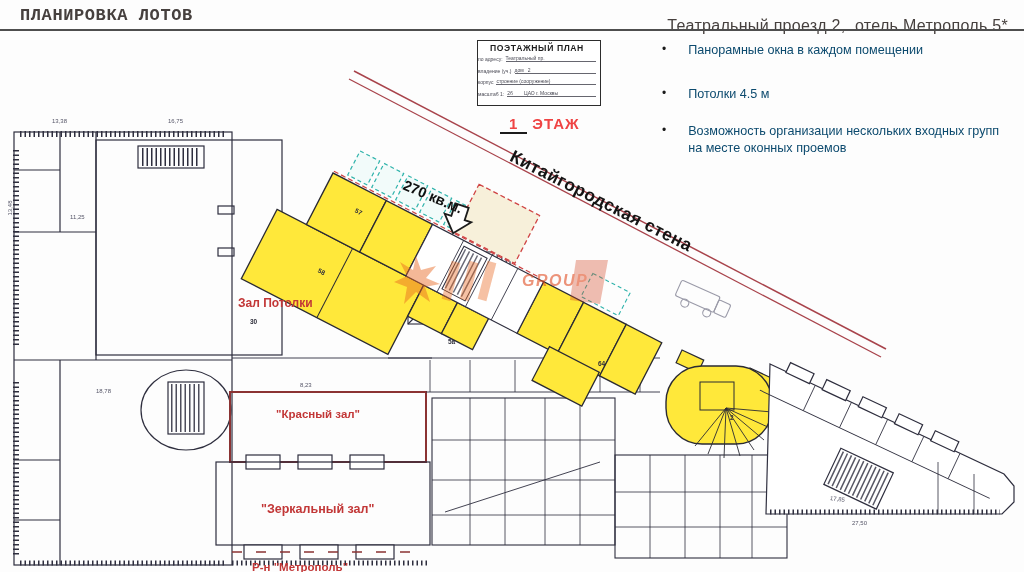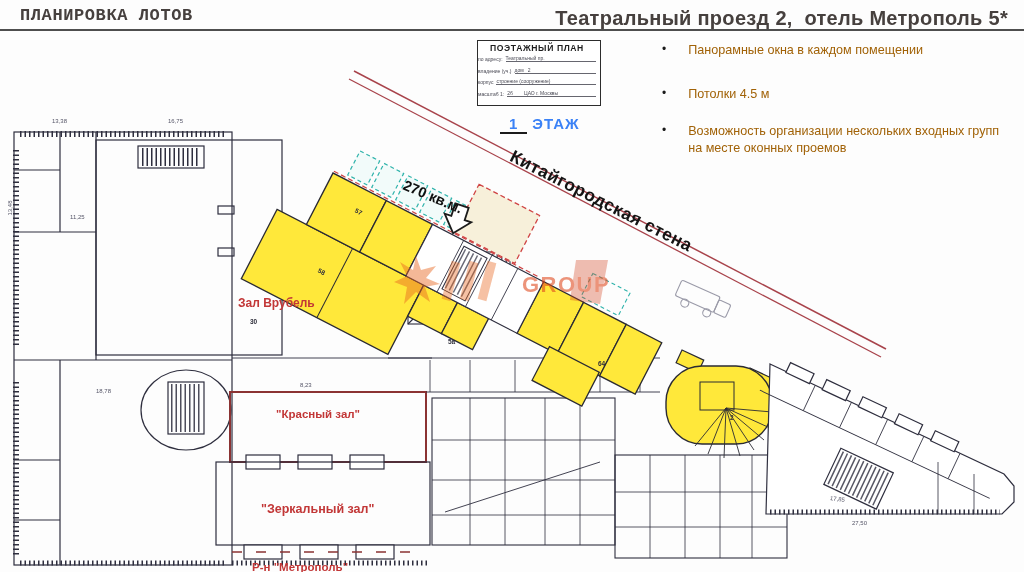--- a/index.html
+++ b/index.html
@@ -1,60 +1,60 @@
 <!DOCTYPE html>
 <html><head>
 <meta charset="utf-8">
 <style>
   html,body{margin:0;padding:0;}
   body{width:1024px;height:572px;position:relative;overflow:hidden;background:#fdfdfd;
        font-family:"Liberation Sans", sans-serif;color:#222;}
   .hdr-left{position:absolute;left:20px;top:6px;font-size:17px;font-weight:800;
             letter-spacing:.6px;color:#46403e;font-family:Liberation Mono, monospace;}
-  .hdr-right{position:absolute;right:16px;top:7px;font-size:20px;font-weight:700;
+  .hdr-right{position:absolute;right:16px;top:17px;font-size:16px;font-weight:400;
              letter-spacing:.3px;color:#46403e;white-space:pre;}
   .hdr-rule{position:absolute;left:0;right:0;top:29px;height:2px;background:#4e4e4e;}
 
   .features{position:absolute;left:662px;top:42px;width:352px;list-style:none;margin:0;padding:0;}
-  .features li{display:flex;font-size:12.6px;line-height:1.32;color:#a16207;margin-bottom:21px;}
+  .features li{display:flex;font-size:12.6px;line-height:1.32;color:#0c4a6e;margin-bottom:21px;}
   .features li::before{content:"•";margin-right:22px;font-size:12px;color:#1a1a1a;flex:0 0 auto;}
   .features li:nth-child(1){margin-bottom:27px;}
   .features li:nth-child(3){margin-bottom:1px;}
 
   .stamp{position:absolute;left:477px;top:40px;width:124px;height:66px;border:1.6px solid #2c2c2c;
          background:#fff;padding:2px 4px 2px 0;box-sizing:border-box;}
   .stamp-title{text-align:center;font-size:8.6px;font-weight:700;letter-spacing:.6px;color:#1c1c1c;
                margin-bottom:2px;white-space:nowrap;}
   .stamp-row{display:flex;align-items:flex-end;font-size:5px;color:#4a4a55;margin-bottom:4.5px;white-space:pre;}
   .stamp-row .lab{flex:0 0 auto;margin-right:3px;}
   .stamp-row .val{flex:1 1 auto;border-bottom:.8px solid #66666f;}
 
-  .floor{position:absolute;left:500px;top:115px;font-size:15px;font-weight:700;color:#3b82f6;
+  .floor{position:absolute;left:500px;top:115px;font-size:15px;font-weight:700;color:#ef4444;
          letter-spacing:1px;}
   .floor .u{border-bottom:2px solid #1b1b1b;padding:0 9px;}
   .floor .word{margin-left:5px;}
 
   .wall-label{position:absolute;left:516px;top:146px;font-size:17.5px;font-weight:600;color:#141414;
               letter-spacing:.5px;transform:rotate(27deg);transform-origin:left top;white-space:nowrap;}
   .area-label{position:absolute;left:407px;top:177px;font-size:14.5px;font-weight:800;color:#101010;
               transform:rotate(23deg);transform-origin:left top;white-space:nowrap;}
 
   .room-label{position:absolute;font-weight:700;color:#c23737;white-space:nowrap;}
   .rl-vrubel{left:238px;top:296px;font-size:12px;}
   .rl-red{left:276px;top:408px;font-size:11.5px;}
   .rl-mirror{left:261px;top:502px;font-size:12.5px;}
   .rl-metropol{left:252px;top:561px;font-size:11.5px;}
 
   .dim{position:absolute;font-size:6px;color:#565668;white-space:nowrap;}
   .num{position:absolute;font-size:6.5px;color:#2e2e3a;font-weight:700;white-space:nowrap;}
 
   .watermark{position:absolute;left:394px;top:254px;width:228px;height:60px;opacity:.58;
              pointer-events:none;}
-  .watermark .wm-text{position:absolute;left:128px;top:18px;font-size:22px;font-weight:800;
-                      letter-spacing:1.5px;color:#e0481c;}
+  .watermark .wm-text{position:absolute;left:128px;top:18px;font-size:16px;font-weight:800;
+                      font-style:italic;letter-spacing:1.5px;color:#e0481c;}
   svg{position:absolute;left:0;top:0;}
 </style>
 </head>
 <body>
 
 <svg class="plan-svg" width="1024" height="572" viewBox="0 0 1024 572" aria-hidden="true">
   <g fill="none" stroke="#2e2e3e" stroke-width="1.2">
 
     <rect x="14" y="132" width="218" height="433"></rect>
     <line x1="20" y1="134" x2="226" y2="134" stroke-width="6" stroke-dasharray="1.5 3"></line>
@@ -270,21 +270,21 @@
   </div>
 </div>
 
 <div class="floor">
   <span class="u">1</span><span class="word">ЭТАЖ</span>
 </div>
 
 <div class="wall-label">Китайгородская стена</div>
 <div class="area-label">270 кв.м.</div>
 
-<div class="room-label rl-vrubel">Зал Врубель</div>
+<div class="room-label rl-vrubel">Зал Потолки</div>
 <div class="room-label rl-red">"Красный зал"</div>
 <div class="room-label rl-mirror">"Зеркальный зал"</div>
 <div class="room-label rl-metropol">Р-н "Метрополь"</div>
 
 <span class="dim" style="left:52px;top:118px">13,38</span>
 <span class="dim" style="left:168px;top:118px">16,75</span>
 <span class="dim" style="left:2px;top:205px;transform:rotate(-90deg)">13,48</span>
 <span class="dim" style="left:70px;top:214px">11,25</span>
 <span class="dim" style="left:96px;top:388px">18,78</span>
 <span class="dim" style="left:830px;top:496px;transform:rotate(8deg)">17,85</span>

